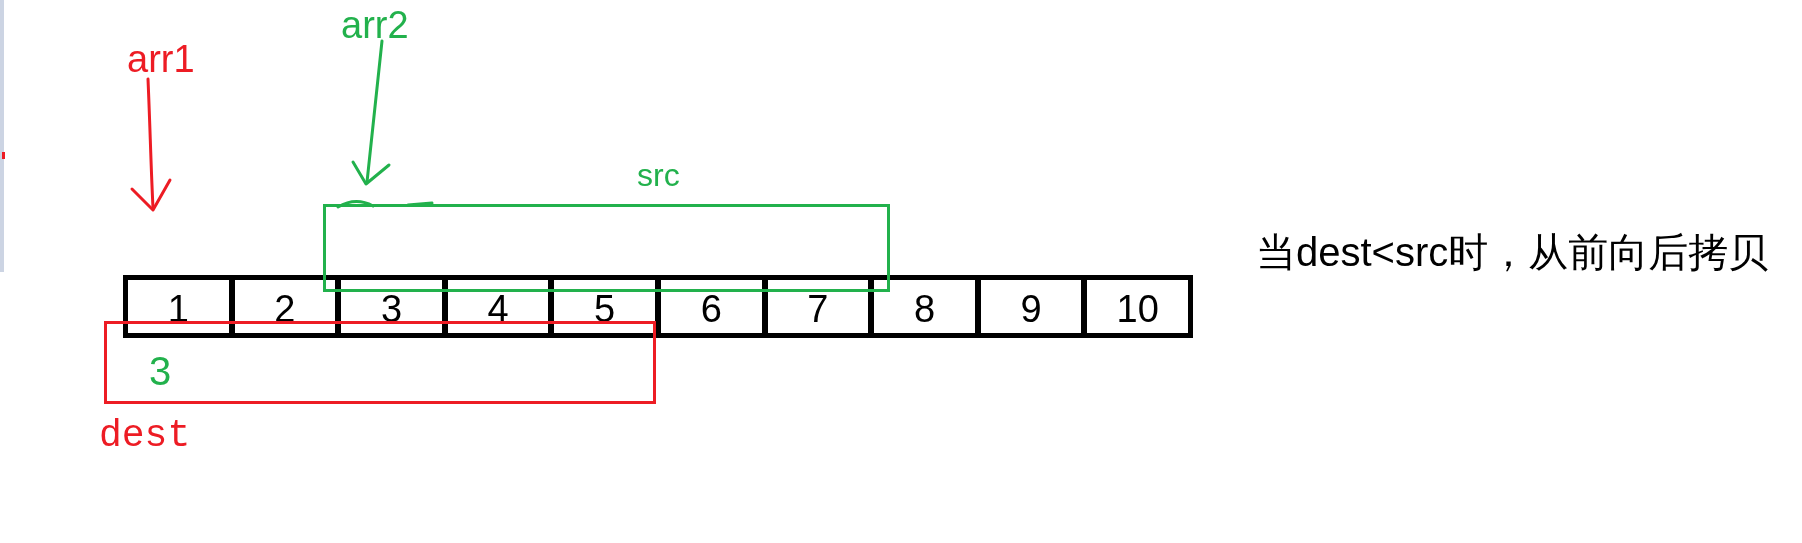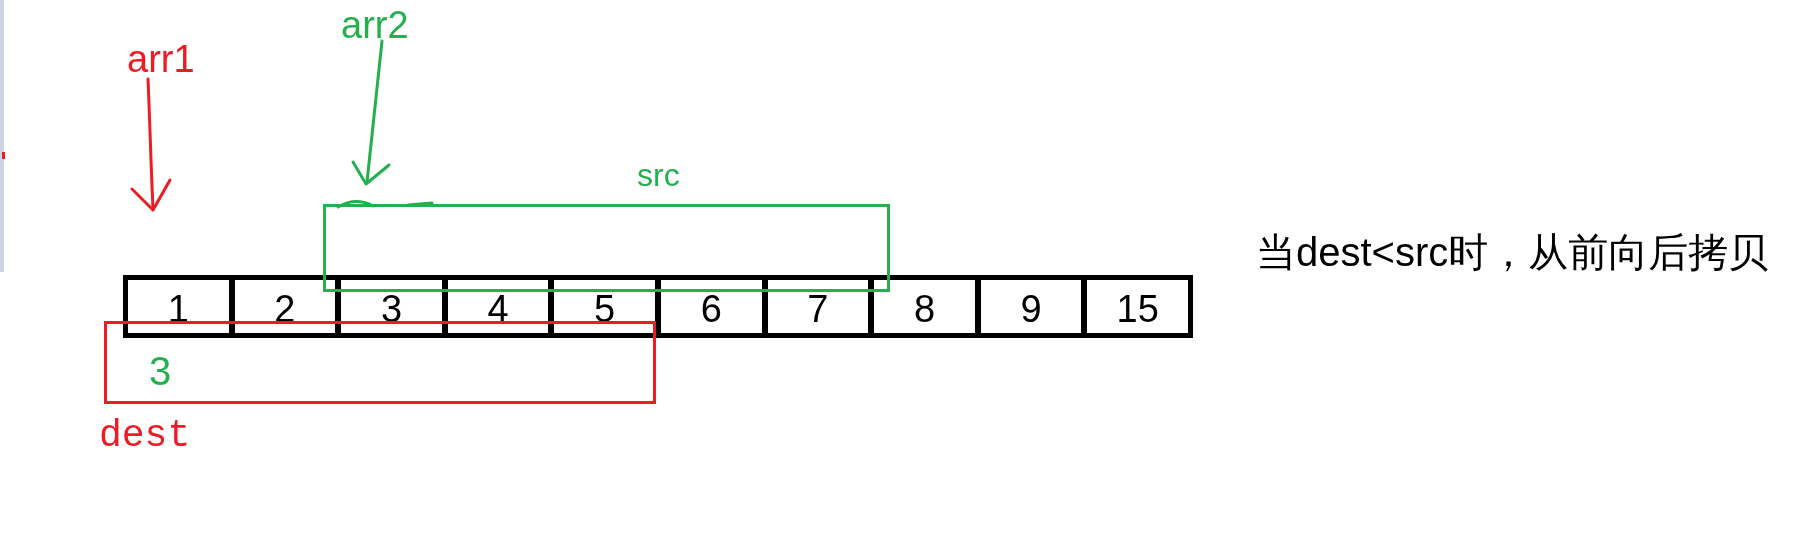--- a/index.html
+++ b/index.html
@@ -57,21 +57,21 @@
   <div class="array">
     <div class="cell">1</div>
     <div class="cell">2</div>
     <div class="cell">3</div>
     <div class="cell">4</div>
     <div class="cell">5</div>
     <div class="cell">6</div>
     <div class="cell">7</div>
     <div class="cell">8</div>
     <div class="cell">9</div>
-    <div class="cell">15</div>
+    <div class="cell">10</div>
   </div>
 
   <div class="src-box"></div>
   <div class="dest-box"></div>
 
   <svg class="overlay" viewBox="0 0 1802 543">
     <path class="stroke-red" d="M148,79 C150,125 151,168 153,208"></path>
     <path class="stroke-red" d="M132,189 L153,210 L170,180"></path>
     <path class="stroke-green" d="M382,41 C376,95 371,145 367,182"></path>
     <path class="stroke-green" d="M353,162 L366,184 L389,165"></path>

